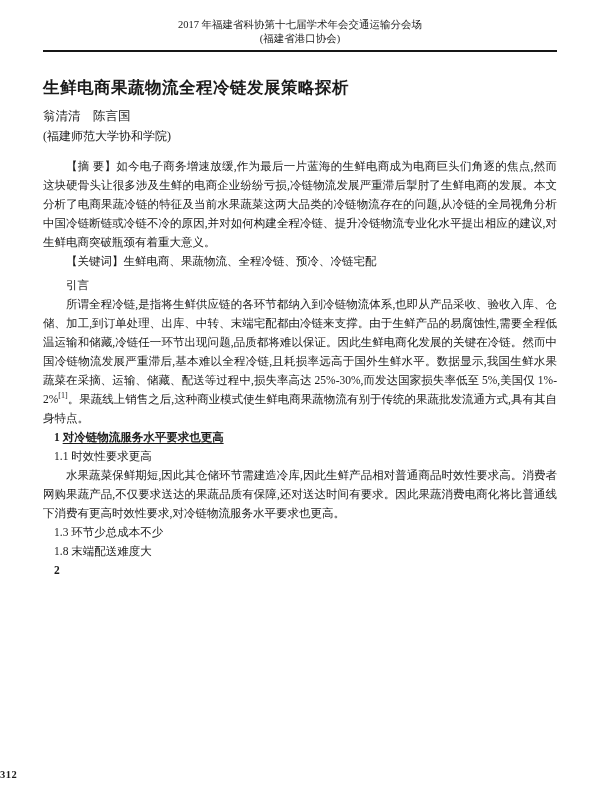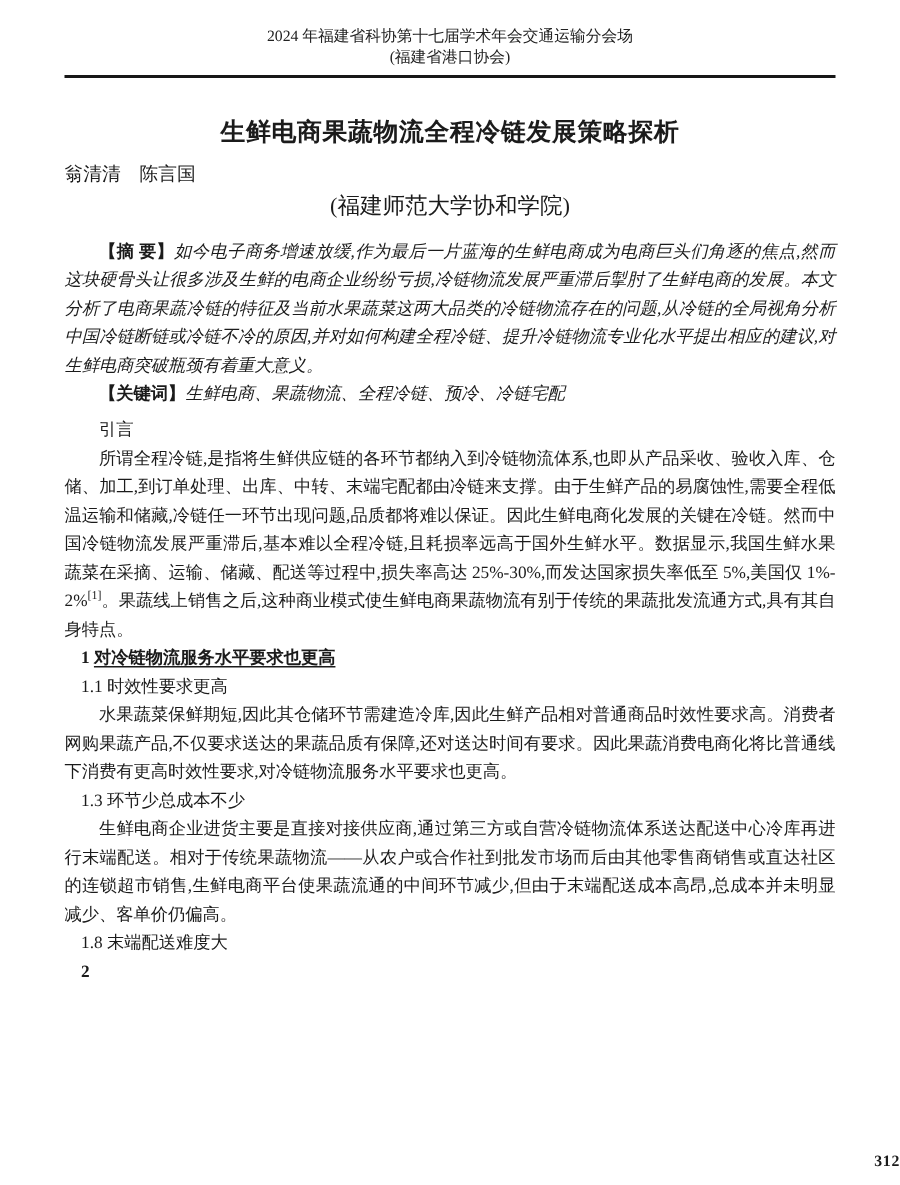--- a/index.html
+++ b/index.html
@@ -10,83 +10,82 @@
     font-family: "Liberation Serif", "DejaVu Serif", serif;
     position: relative;
     overflow: hidden;
   }
   .page { padding: 18px 43px 0 43px; }
 
   .hdr { text-align: center; font-size: 10.5px; line-height: 13.5px; color: #222; }
   .rule { border: 0; border-top: 2.2px solid #171717; margin: 5px 0 0 0; }
 
   .title {
-    text-align: center;
+    text-align: left;
     font-size: 16.5px;
     font-weight: bold;
     margin-top: 25px;
     letter-spacing: 0.5px;
   }
   .authors { font-size: 12.5px; margin-top: 9px; }
-  .affil   { text-align: center; font-size: 15px; margin-top: 3px; }
+  .affil   { text-align: left; font-size: 12px; margin-top: 3px; }
 
   .abs { margin-top: 12px; font-size: 11.5px; line-height: 19px; }
   .abs p { margin: 0; text-indent: 2em; text-align: justify; word-break: break-all; }
-  .abs .txt { font-style: italic; }
-  .abs .lbl { font-weight: bold; margin-top: 12px; }
+  .abs .txt { }
+  .abs .lbl { font-weight: normal; margin-top: 12px; }
 
   .bodytext {
     margin-top: 5px;
     font-size: 11.5px;
     line-height: 19px;
     text-align: justify;
   }
   .blk { margin: 0; word-break: break-all; }
   .blk.p  { text-indent: 2em; }
   .blk.h1 { font-weight: bold; padding-left: 11px; }
   .blk.h2 { padding-left: 11px; }
   .blk .u { text-decoration: underline; text-underline-offset: 2px; }
   sup { font-size: 8px; line-height: 0; }
 
   .pageno {
     position: absolute;
     left: 0; right: 0; bottom: 10px;
-    text-align: right;
+    text-align: left;
     font-size: 10.5px;
     font-weight: bold;
     letter-spacing: 0.5px;
   }
 </style>
 </head>
 <body>
 
 <div class="page">
 
   <div class="hdr">
-    <div>2024 年福建省科协第十七届学术年会交通运输分会场</div>
+    <div>2017 年福建省科协第十七届学术年会交通运输分会场</div>
     <div>(福建省港口协会)</div>
   </div>
   <hr class="rule">
 
   <div class="title">生鲜电商果蔬物流全程冷链发展策略探析</div>
   <div class="authors">翁清清　陈言国</div>
   <div class="affil">(福建师范大学协和学院)</div>
 
   <div class="abs">
     <p><span class="lbl">【摘 要】</span><span class="txt">如今电子商务增速放缓,作为最后一片蓝海的生鲜电商成为电商巨头们角逐的焦点,然而这块硬骨头让很多涉及生鲜的电商企业纷纷亏损,冷链物流发展严重滞后掣肘了生鲜电商的发展。本文分析了电商果蔬冷链的特征及当前水果蔬菜这两大品类的冷链物流存在的问题,从冷链的全局视角分析中国冷链断链或冷链不冷的原因,并对如何构建全程冷链、提升冷链物流专业化水平提出相应的建议,对生鲜电商突破瓶颈有着重大意义。</span></p>
     <p><span class="lbl">【关键词】</span><span class="txt">生鲜电商、果蔬物流、全程冷链、预冷、冷链宅配</span></p>
   </div>
 
   <div class="bodytext">
       <div class="blk p">引言</div>
       <div class="blk p">所谓全程冷链,是指将生鲜供应链的各环节都纳入到冷链物流体系,也即从产品采收、验收入库、仓储、加工,到订单处理、出库、中转、末端宅配都由冷链来支撑。由于生鲜产品的易腐蚀性,需要全程低温运输和储藏,冷链任一环节出现问题,品质都将难以保证。因此生鲜电商化发展的关键在冷链。然而中国冷链物流发展严重滞后,基本难以全程冷链,且耗损率远高于国外生鲜水平。数据显示,我国生鲜水果蔬菜在采摘、运输、储藏、配送等过程中,损失率高达 25%-30%,而发达国家损失率低至 5%,美国仅 1%-2%<sup>[1]</sup>。果蔬线上销售之后,这种商业模式使生鲜电商果蔬物流有别于传统的果蔬批发流通方式,具有其自身特点。</div>
       <div class="blk h1">1 <span class="u">对冷链物流服务水平要求也更高</span></div>
       <div class="blk h2">1.1 时效性要求更高</div>
       <div class="blk p">水果蔬菜保鲜期短,因此其仓储环节需建造冷库,因此生鲜产品相对普通商品时效性要求高。消费者网购果蔬产品,不仅要求送达的果蔬品质有保障,还对送达时间有要求。因此果蔬消费电商化将比普通线下消费有更高时效性要求,对冷链物流服务水平要求也更高。</div>
       <div class="blk h2">1.3 环节少总成本不少</div>
-      <div class="blk p">生鲜电商企业进货主要是直接对接供应商,通过第三方或自营冷链物流体系送达配送中心冷库再进行末端配送。相对于传统果蔬物流——从农户或合作社到批发市场而后由其他零售商销售或直达社区的连锁超市销售,生鲜电商平台使果蔬流通的中间环节减少,但由于末端配送成本高昂,总成本并未明显减少、客单价仍偏高。</div>
       <div class="blk h2">1.8 末端配送难度大</div>
       <div class="blk h1">2 </div>
     </div>
 
 </div>
 
 <div class="pageno">312</div>
 
 </body></html>

